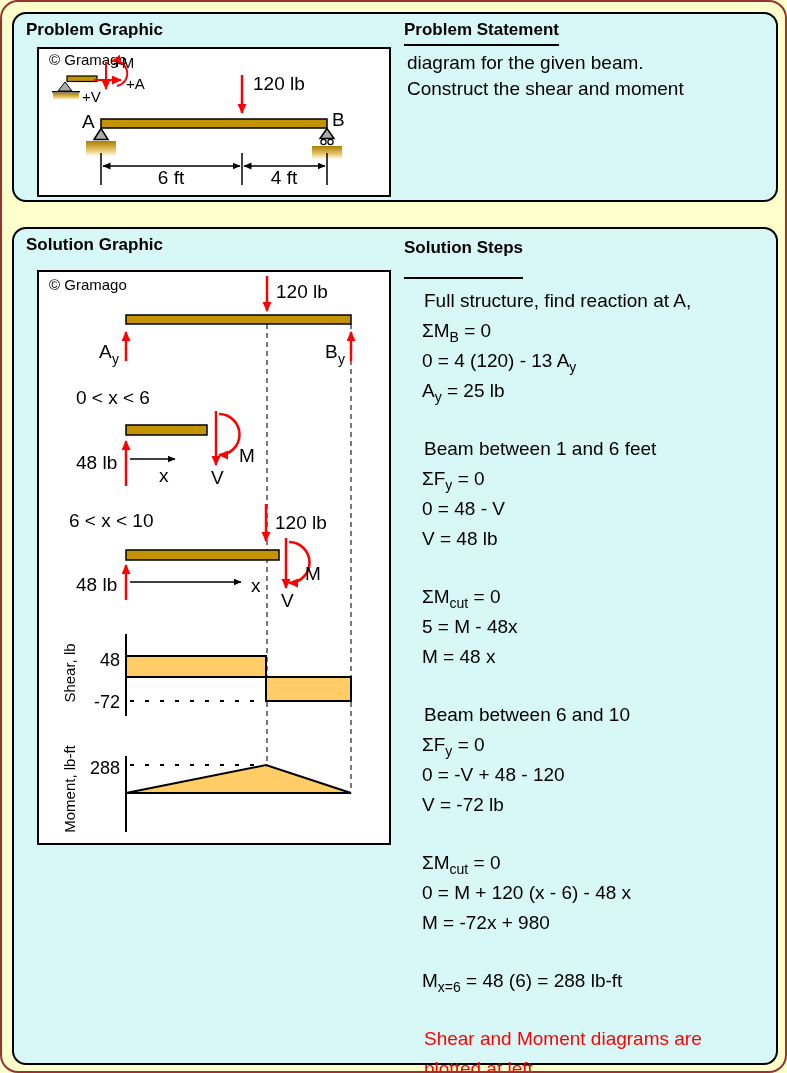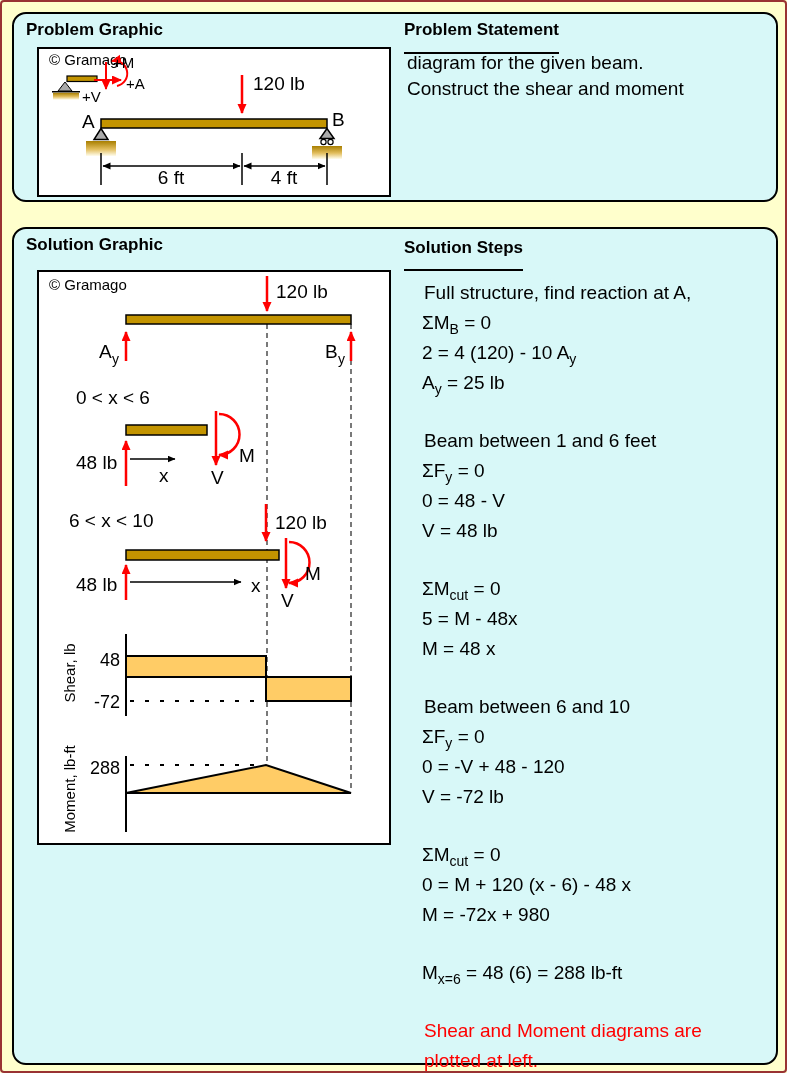--- a/index.html
+++ b/index.html
@@ -1,48 +1,48 @@
 <!DOCTYPE html>
 <html><head>
 <meta charset="utf-8">
 <style>
   html,body{margin:0;padding:0;background:#FFFFCC;}
   *{box-sizing:border-box;}
   .page{
     position:relative;width:787px;height:1073px;
-    background:#FFFFCC;border:2px solid #993333;border-radius:4px;
+    background:#FFFFCC;border:2px solid #993333;border-radius:18px;
     font-family:"Liberation Sans", sans-serif;overflow:hidden;
   }
   .panel{
     position:absolute;left:10px;width:766px;
     background:#D8F8F8;border:2px solid #000;border-radius:14px;
   }
   .panel.top{top:10px;height:190px;}
   .panel.bottom{top:225px;height:838px;}
   .panel-title{
     position:absolute;left:12px;top:6px;
     font-size:17px;font-weight:bold;color:#000;white-space:nowrap;
   }
   .col-title{
     position:absolute;left:390px;top:6px;
     font-size:17px;font-weight:bold;color:#000;white-space:nowrap;
   }
-  .col-title span{display:inline-block;border-bottom:2px solid #000;padding-bottom:12px;}
+  .col-title span{display:inline-block;border-bottom:2px solid #000;padding-bottom:4px;}
   .stmt-text{
     position:absolute;left:393px;top:36px;width:360px;
     font-size:19px;line-height:26px;color:#000;
   }
   .graphic-svg{position:absolute;display:block;}
   .svg-problem{left:23px;top:33px;}
   .svg-solution{left:23px;top:41px;}
   .steps{
     position:absolute;left:390px;top:9px;width:372px;color:#000;
   }
   .steps-title{font-size:17px;font-weight:bold;margin-bottom:7px;}
-  .steps-title span{display:inline-block;border-bottom:2px solid #000;padding-bottom:11px;}
+  .steps-title span{display:inline-block;border-bottom:2px solid #000;padding-bottom:19px;}
   .step-line{font-size:19px;line-height:30px;white-space:nowrap;margin-left:20px;}
   .step-line.ind{margin-left:18px;}
   .step-line.red{color:#FF0000;}
   .step-line sub{font-size:14px;line-height:0;}
   .step-gap{height:28px;}
   svg text{fill:#000;}
 </style>
 </head>
 <body>
 
@@ -185,21 +185,21 @@
         <text x="83" y="504" font-size="18" text-anchor="end">288</text>
         <text x="38" y="519" font-size="15" text-anchor="middle" transform="rotate(-90 38 519)" fill="#222">Moment, lb-ft</text>
       </g>
     </svg>
 
     <div class="steps">
       <div class="steps-title"><span>Solution Steps</span></div>
       <div id="steps-lines">
           <div class="step-line"><span>Full structure, find reaction at A,</span></div>
           <div class="step-line ind"><span>ΣM</span><sub>B</sub><span> = 0</span></div>
-          <div class="step-line ind"><span>2 = 4 (120) - 10 A</span><sub>y</sub></div>
+          <div class="step-line ind"><span>0 = 4 (120) - 13 A</span><sub>y</sub></div>
           <div class="step-line ind"><span>A</span><sub>y</sub><span> = 25 lb</span></div>
           <div class="step-gap"></div>
           <div class="step-line"><span>Beam between 1 and 6 feet</span></div>
           <div class="step-line ind"><span>ΣF</span><sub>y</sub><span> = 0</span></div>
           <div class="step-line ind"><span>0 = 48 - V</span></div>
           <div class="step-line ind"><span>V = 48 lb</span></div>
           <div class="step-gap"></div>
           <div class="step-line ind"><span>ΣM</span><sub>cut</sub><span> = 0</span></div>
           <div class="step-line ind"><span>5 = M - 48x</span></div>
           <div class="step-line ind"><span>M = 48 x</span></div>

